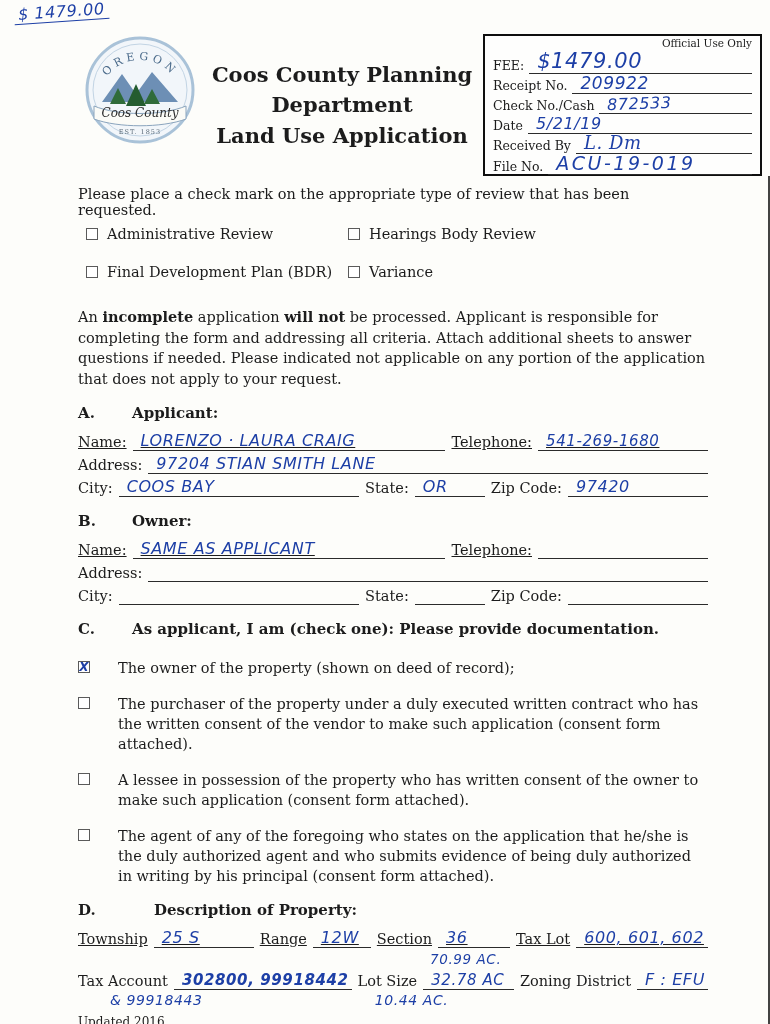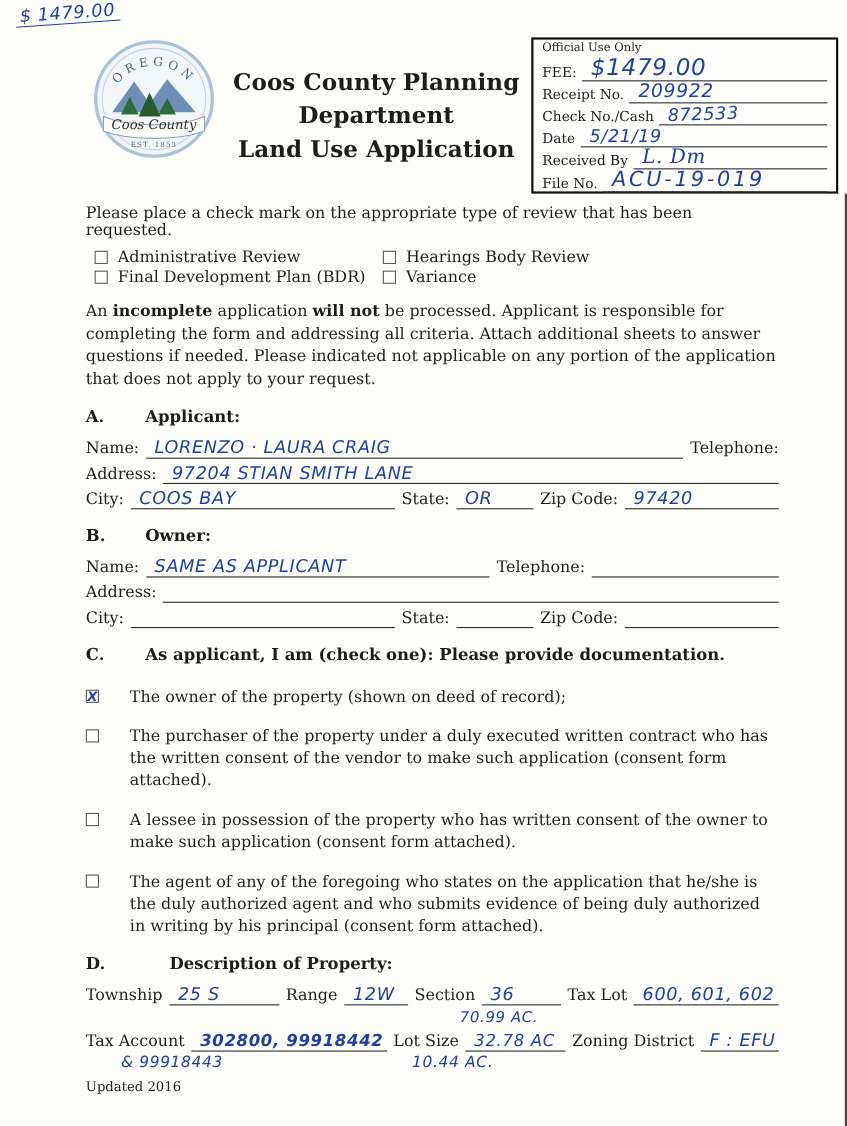--- a/index.html
+++ b/index.html
@@ -24,75 +24,75 @@
   }
   .logo { position:absolute; left:84px; top:34px; width:112px; height:116px; }
   .title {
     position:absolute; left:198px; top:60px; width:288px; text-align:center;
     font-weight:bold; font-size:21px; line-height:1.45;
   }
   .official {
     position:absolute; left:483px; top:34px; width:279px; height:142px;
     border:2.5px solid #0e0e0e; padding:2px 8px 3px; background:rgba(255,255,255,.5);
   }
-  .of-heading { font-size:10.5px; line-height:1.1; }
+  .of-heading { text-align:right; font-size:10.5px; line-height:1.1; }
   .ofrow { display:flex; align-items:flex-end; gap:5px; }
   .of-label { font-size:12.5px; white-space:nowrap; padding-bottom:1px; }
   .fill {
     border-bottom:1.5px solid #2b2b2b; display:flex; align-items:flex-end;
     padding:0 3px 1px 8px; min-height:20px;
   }
   .of-fill { flex:1; }
   .v-fee     { font-size:21px; font-weight:normal; }
   .v-receipt { font-size:17px; }
   .v-check   { font-size:16px; transform:rotate(-2deg); }
   .v-date    { font-size:16px; }
   .v-recd    { font-size:18px; font-family:"DejaVu Serif", serif; font-style:italic; }
   .v-file    { font-size:19px; letter-spacing:2.5px; }
   .ofrow.fee .of-fill { min-height:24px; }
 
   
   .content { padding:0 62px 0 78px; }
   .instruction { margin-top:4px; }
   .review-grid {
-    display:grid; grid-template-columns:262px auto; row-gap:2px;
+    display:grid; grid-template-columns:262px auto; row-gap:22px;
     margin:8px 0 0 8px;
   }
   .review-opt { display:flex; align-items:center; gap:9px; }
   .cb {
     width:12px; height:12px; border:1.3px solid #5a5a5a; flex:0 0 auto;
     display:inline-flex; align-items:center; justify-content:center;
     background:#fff;
   }
   .cb-mark { font-size:12px; font-weight:bold; letter-spacing:0; }
-  .notice { margin-top:13px; line-height:1.42; }
+  .notice { margin-top:27px; line-height:1.42; }
   .b { font-weight:bold; }
 
   .sec-heading { display:flex; margin-top:15px; font-weight:bold; font-size:15px; }
   .sec-letter { width:54px; flex:0 0 auto; }
   .sec-letter.wide { width:76px; }
 
   .row { display:flex; align-items:flex-end; gap:6px; }
-  .frow { margin-top:9px; }
+  .frow { margin-top:9px;text-decoration:underline; }
   .frow2 { margin-top:3px; }
   .label { white-space:nowrap; padding-bottom:1px; }
   .grow { flex:1; }
   .v15 { font-size:15px; }
   .v16 { font-size:16px; }
   .w170 { width:170px; } .w70 { width:70px; } .w140 { width:140px; }
   .w100 { width:100px; } .w58 { width:58px; } .w72 { width:72px; }
   .w178 { width:178px;font-weight:bold; } .w96 { width:96px; }
 
   .copt { display:flex; align-items:flex-start; margin-top:16px; }
   .copt .cb { margin-top:3px; }
   .copt-text { margin-left:28px; line-height:1.38; }
   .copt.first { margin-top:20px; }
 
   .taxblock { position:relative; margin-top:22px; }
-  .lot-above { position:absolute; left:340px; top:-17px; font-size:13.5px; }
+  .lot-above { position:absolute; left:352px; top:-17px; font-size:13.5px; }
   .tax-extra { display:flex; margin-top:3px; font-size:14px; }
   .tax-extra .e1 { margin-left:32px; }
   .tax-extra .e2 { margin-left:172px; }
 
   .footer { margin-top:8px; font-size:12px; }
 </style>
 </head>
 <body>
 
 <div class="page">
@@ -204,20 +204,23 @@
     <div class="sec-heading">
       <span class="sec-letter">A.</span>
       <span>Applicant:</span>
     </div>
     <div class="row frow">
       <span class="label">Name:</span>
       <span class="fill grow">
           <span class="hw v16">LORENZO · LAURA CRAIG</span>
         </span>
       <span class="label">Telephone:</span>
+      <span class="fill w170">
+          <span class="hw v15">541-269-1680</span>
+        </span>
     </div>
     <div class="row frow2">
       <span class="label">Address:</span>
       <span class="fill grow">
           <span class="hw v16">97204  STIAN SMITH  LANE</span>
         </span>
     </div>
     <div class="row frow2">
       <span class="label">City:</span>
       <span class="fill grow">

